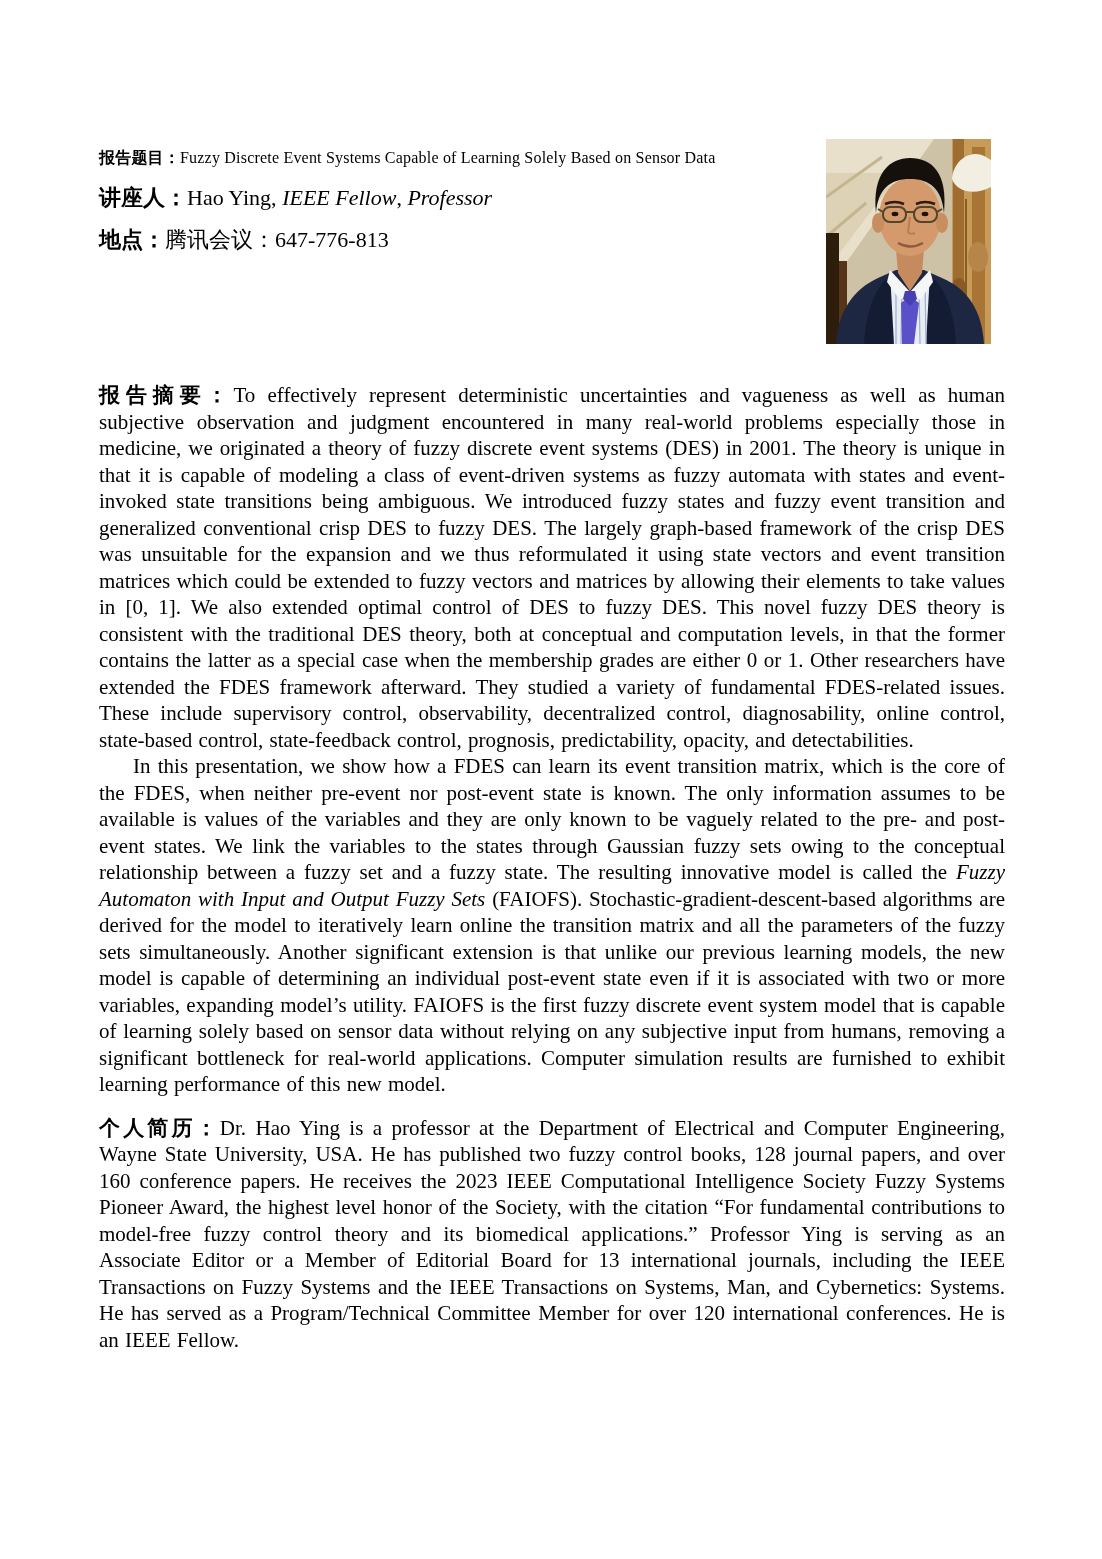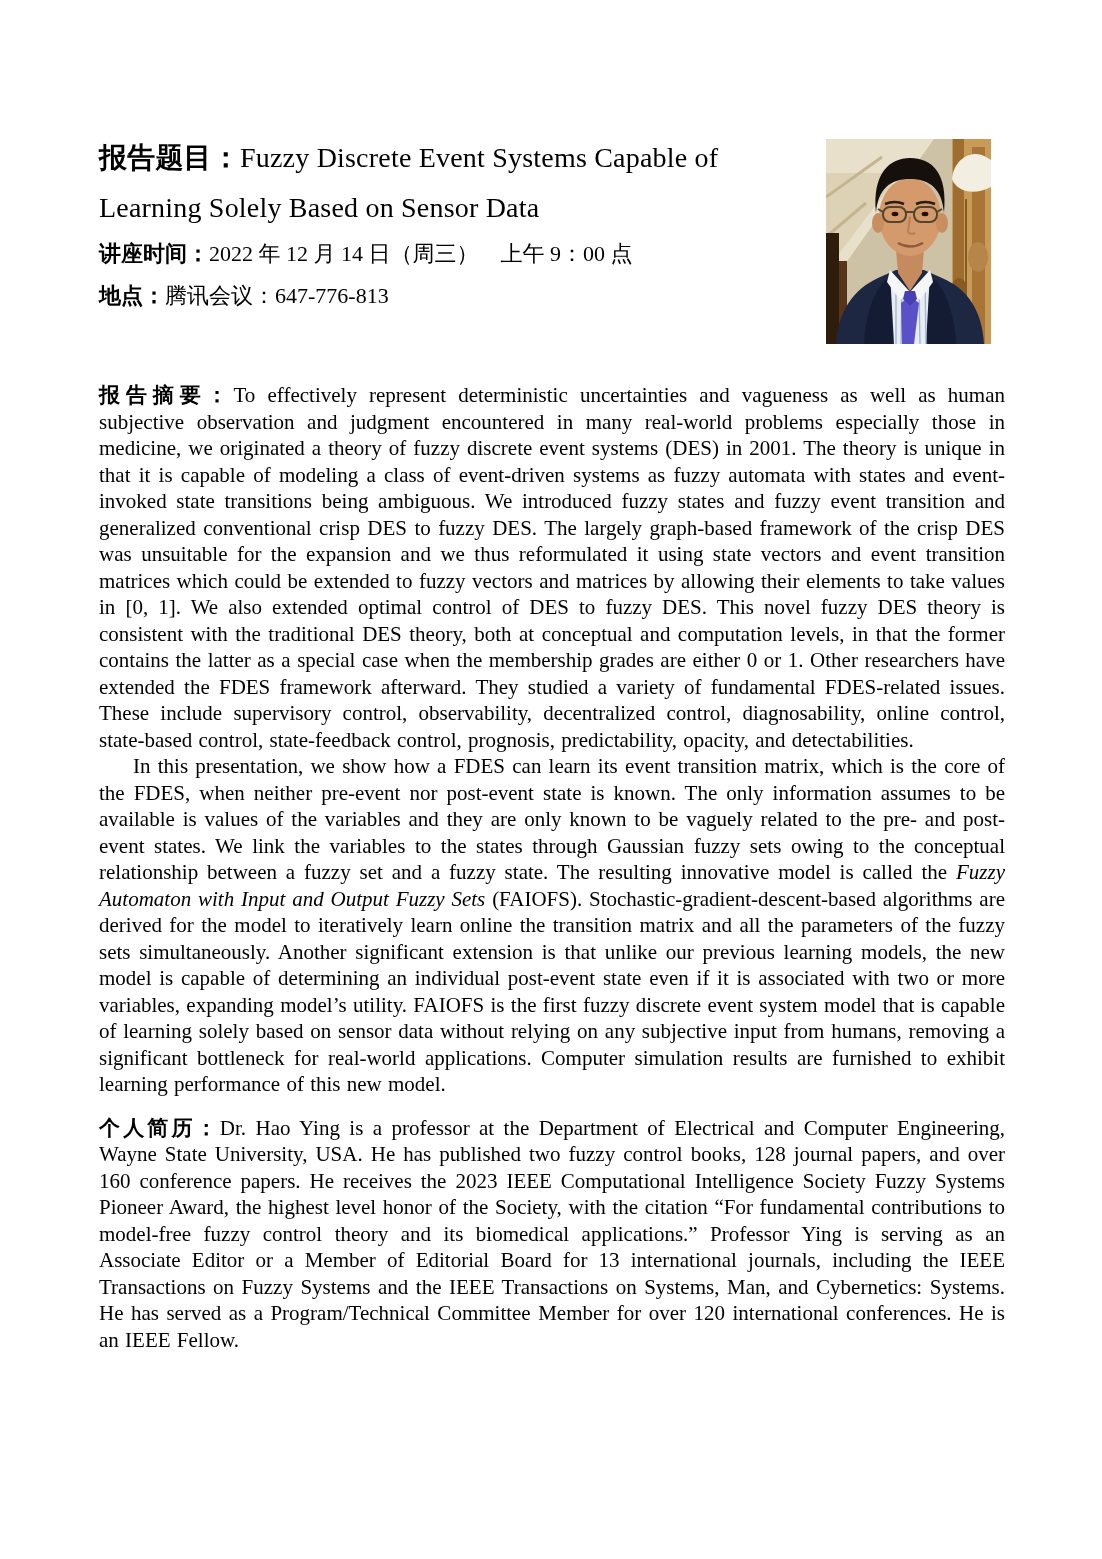--- a/index.html
+++ b/index.html
@@ -19,21 +19,21 @@
   .content { width:906px; }
 
   
   .header { display:flex; align-items:flex-start; width:906px; }
   .header-text { width:718px; flex:none; }
   .cn-label {
     font-family:"Liberation Sans","DejaVu Sans",sans-serif;
     font-weight:700;
   }
   .title-line {
-    font-size:28px; line-height:50px;
+    font-size:16px; line-height:50px;
     letter-spacing:0.2px;
   }
   .meta-line { font-size:22px; line-height:30px; }
   .meta-speaker { margin-top:0px; }
   .meta-time { margin-top:6px; }
   .meta-location { margin-top:12px; }
   .italic { font-style:italic; }
 
   .photo-frame {
     flex:none;
@@ -57,21 +57,21 @@
 </style>
 </head>
 <body>
 
 <div class="page">
   <div class="content">
 
     <div class="header">
       <div class="header-text">
         <p class="title-line"><span class="cn-label">报告题目：</span><span>Fuzzy Discrete Event Systems Capable of Learning Solely Based on Sensor Data</span></p>
-        <p class="meta-line meta-time"><span class="cn-label">讲座时间：</span><span>2022 年 12 月 14 日（周三）　上午 9：00 点</span></p>
+        <p class="meta-line meta-speaker"><span class="cn-label">讲座人：</span><span>Hao Ying, </span><span class="italic">IEEE Fellow</span><span>, </span><span class="italic">Professor</span></p>
         <p class="meta-line meta-location"><span class="cn-label">地点：</span><span>腾讯会议：</span><span>647-776-813</span></p>
       </div>
 
       <div class="photo-frame">
         <svg width="165" height="205" viewBox="0 0 165 205" aria-hidden="true">
 
           <rect width="165" height="205" fill="#cdc1a6"></rect>
 
           <polygon points="0,0 108,0 0,152" fill="#e8e0ca"></polygon>
           <polygon points="0,34 74,34 0,132" fill="#ddd2b6"></polygon>

